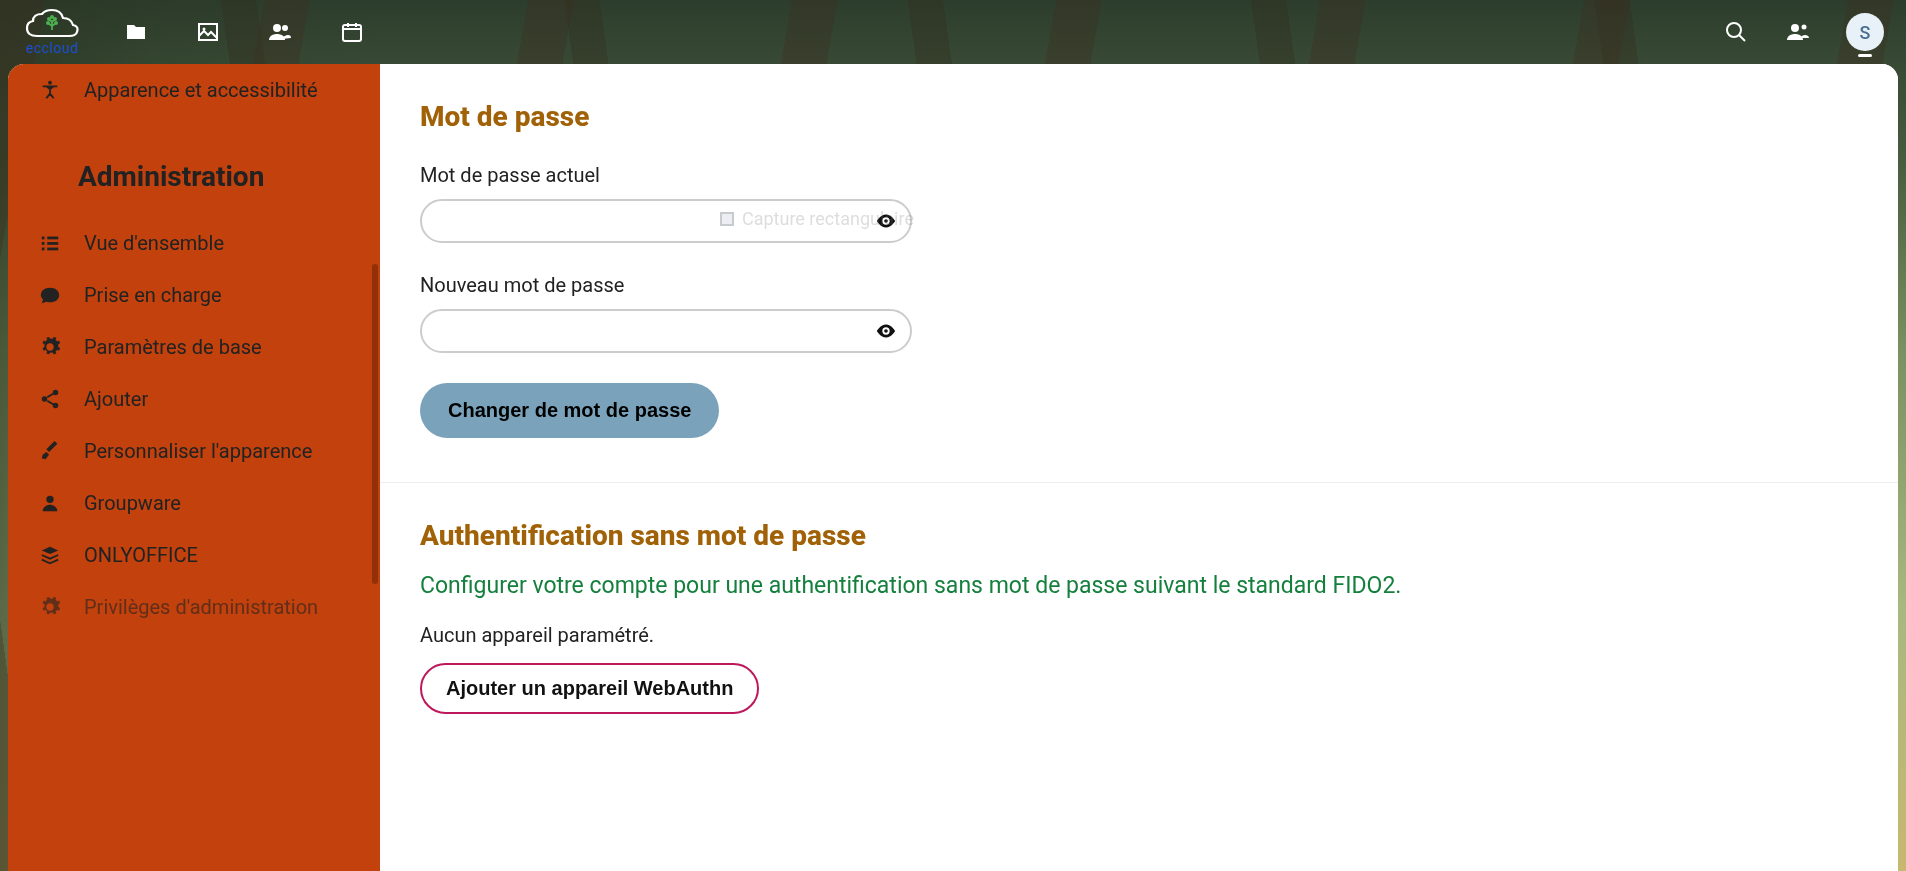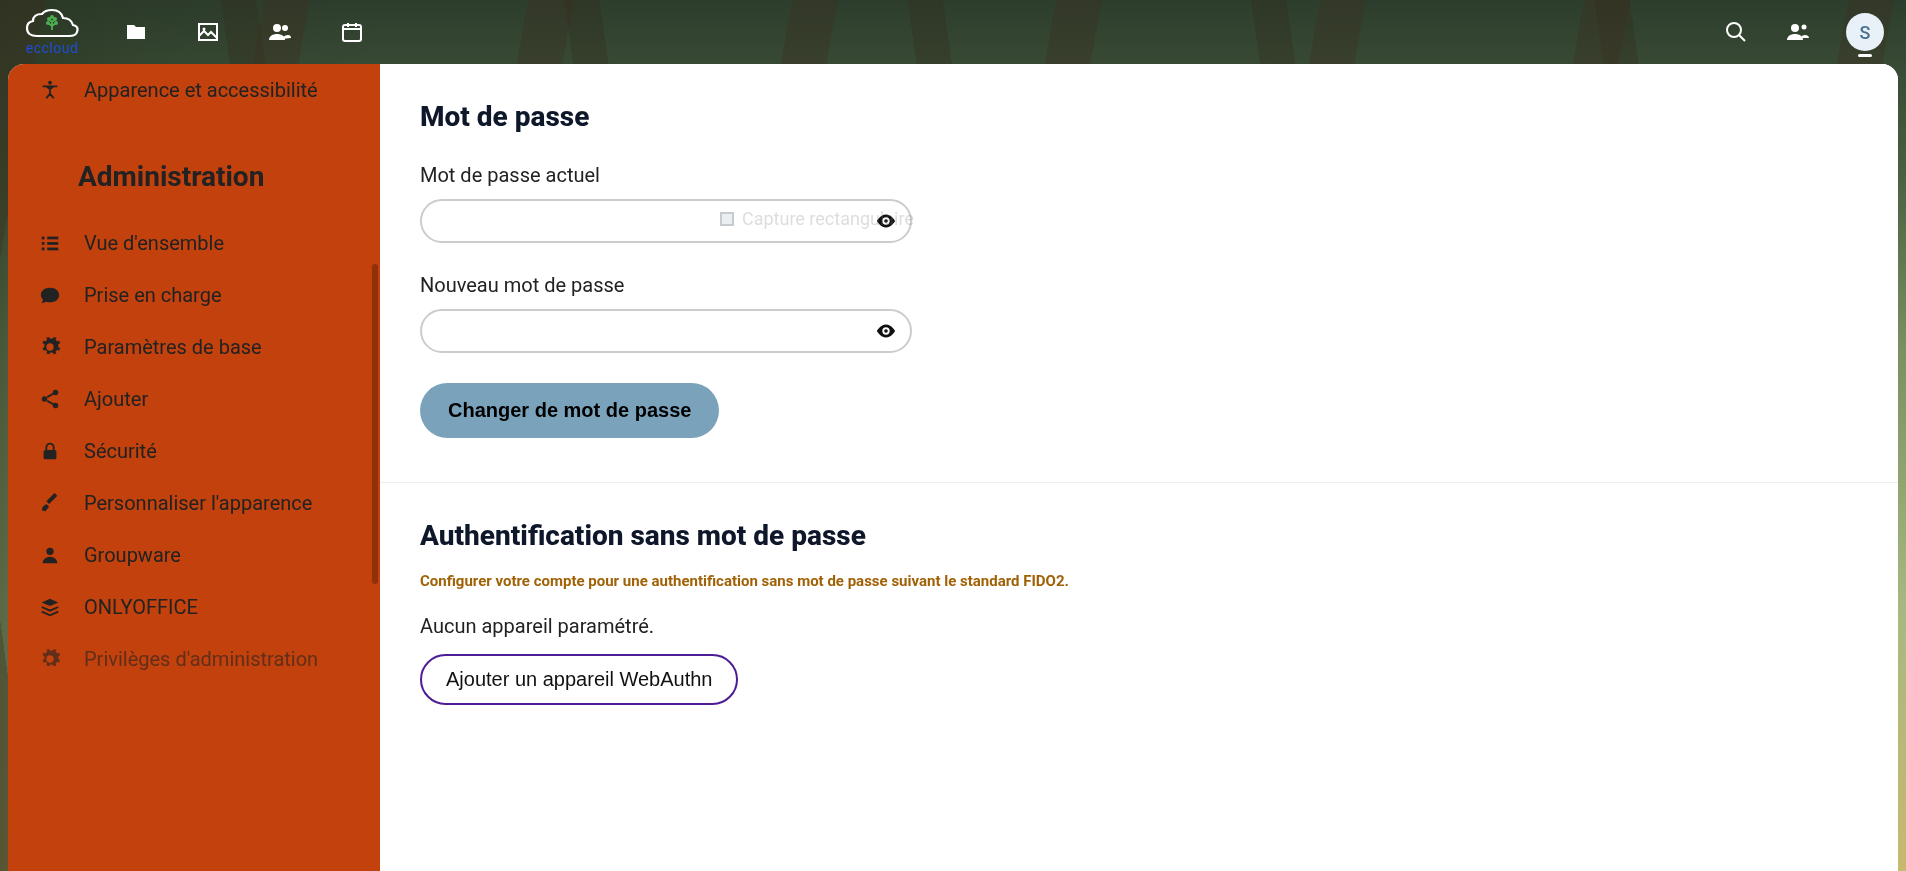--- a/index.html
+++ b/index.html
@@ -139,21 +139,21 @@
   overflow-y: auto;
   background: #fff;
 }
 .section {
   padding: 36px 40px 44px 40px;
   border-bottom: 1px solid #eee;
 }
 .section-title {
   font-size: 28px;
   font-weight: 800;
-  color: #0f172a;
+  color: #a16207;
   margin-bottom: 30px;
 }
 .field-label {
   font-size: 20px;
   color: #222;
   margin-bottom: 12px;
 }
 .input-wrap {
   position: relative;
   width: 492px;
@@ -185,33 +185,32 @@
   border: none;
   border-radius: 28px;
   padding: 16px 28px;
   font-size: 20px;
   font-weight: 700;
   cursor: pointer;
 }
 .secondary-btn {
   background: #fff;
   color: #111;
-  border: 2px solid #4c1d95;
+  border: 2px solid #be185d;
   border-radius: 28px;
   padding: 12px 24px;
   font-size: 20px;
-  font-weight: 400;
+  font-weight: 700;
   cursor: pointer;
 }
 .section-desc {
-  font-size: 15px;
-  color: #a16207;
+  font-size: 23px;
+  color: #15803d;
   margin-top: -10px;
   margin-bottom: 24px;
-  font-weight: bold;
 }
 .status-text {
   font-size: 20px;
   color: #222;
   margin-bottom: 16px;
 }
 .capture-hint {
   position:absolute;
   left: 710px;
   top: 204px;
@@ -350,29 +349,20 @@
         <svg viewBox="0 0 24 24">
             <circle cx="18" cy="5" r="3"></circle>
             <circle cx="6" cy="12" r="3"></circle>
             <circle cx="18" cy="19" r="3"></circle>
             <path d="M9 10l7-4M9 14l7 4" stroke="#222" stroke-width="2"></path>
           </svg>
       </span>
       <span>Ajouter</span>
     </div>
 
-    <div class="sidebar-item">
-      <span class="item-icon">
-        <svg viewBox="0 0 24 24">
-            <rect x="5" y="11" width="14" height="10" rx="2"></rect>
-            <path d="M8 11V8a4 4 0 018 0v3" fill="none" stroke="#222" stroke-width="2"></path>
-          </svg>
-      </span>
-      <span>Sécurité</span>
-    </div>
 
     <div class="sidebar-item">
       <span class="item-icon">
         <svg viewBox="0 0 24 24">
             <path d="M20 4l-9 9-3-3 9-9zM8 13l3 3-4 5-4-1 1-4z"></path>
           </svg>
       </span>
       <span>Personnaliser l'apparence</span>
     </div>
 

